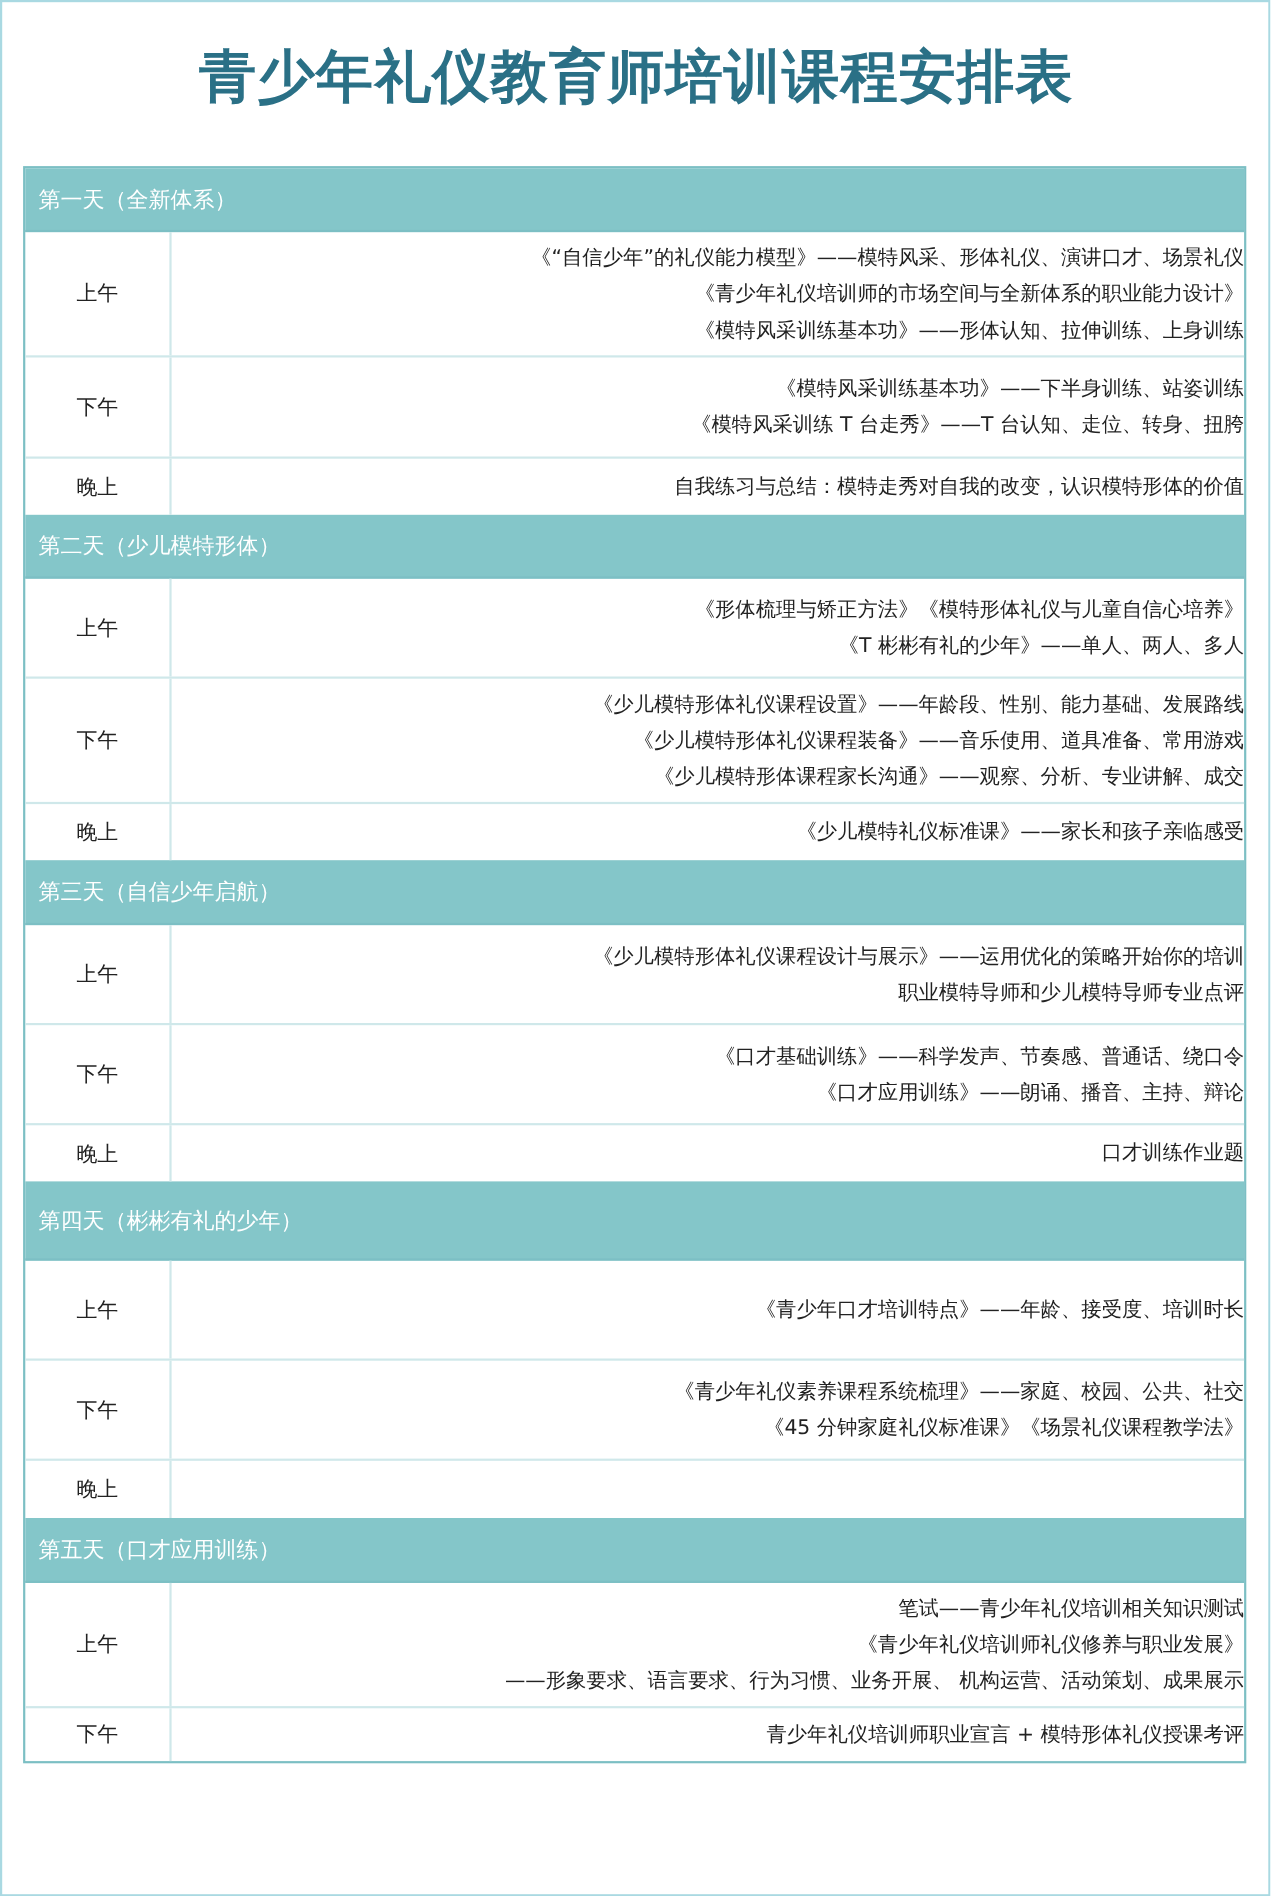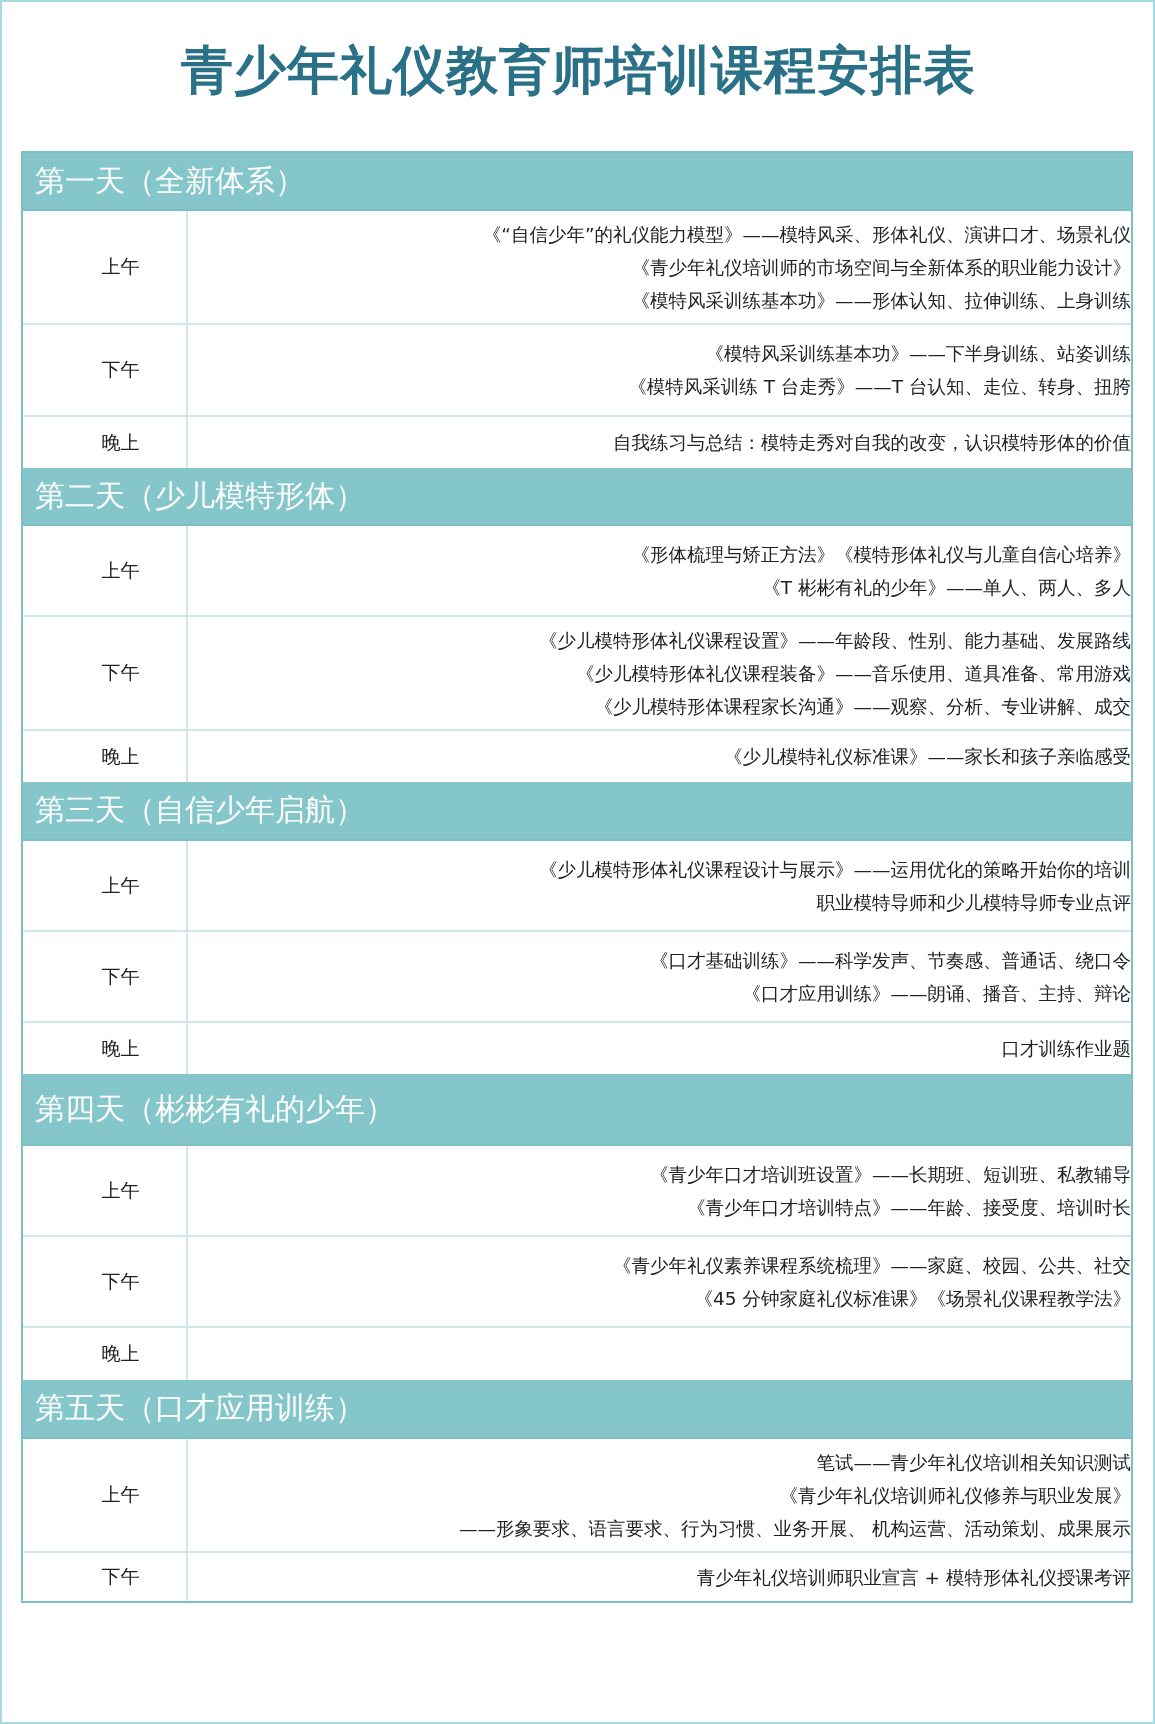--- a/index.html
+++ b/index.html
@@ -26,37 +26,37 @@
   }
   .schedule {
     position: absolute; left: 21px; top: 151px;
     width: 1108px;
     border: 2px solid #7cbfc4;
     box-sizing: content-box;
   }
   .day-header {
     background: #84c6c9;
     color: #ffffff;
-    font-size: 30px;
+    font-size: 20px;
     padding-left: 12px;
     display: flex; align-items: center;
     border-bottom: 2px solid #7cbfc4;
     box-sizing: border-box;
   }
   .row {
     display: flex;
     border-bottom: 2px solid #cfe8ea;
     box-sizing: border-box;
   }
   .row.last { border-bottom: none; }
   .period {
     width: 131px; flex: 0 0 131px;
     border-right: 2px solid #cfe8ea;
     display: flex; align-items: center; justify-content: center;
-    font-size: 19px; color: #222222; margin-left: 32px;
+    font-size: 19px; color: #222222;
   }
   .content {
     flex: 1;
     display: flex; flex-direction: column; justify-content: center;
     padding-left: 10px;
     font-size: 18.5px; color: #222222;
   }
   .content .line { line-height: 33px; white-space: nowrap; text-align: right; }
 </style>
 </head>
@@ -133,21 +133,20 @@
     <div class="period">晚上</div>
     <div class="content">
       <div class="line">口才训练作业题</div>
     </div>
   </div>
 
   <div class="day-header" style="height:72px;">第四天（彬彬有礼的少年）</div>
   <div class="row" style="height:91px;">
     <div class="period">上午</div>
     <div class="content">
-      <div class="line">《青少年口才培训班设置》——长期班、短训班、私教辅导</div>
       <div class="line">《青少年口才培训特点》——年龄、接受度、培训时长</div>
     </div>
   </div>
   <div class="row" style="height:91px;">
     <div class="period">下午</div>
     <div class="content">
       <div class="line">《青少年礼仪素养课程系统梳理》——家庭、校园、公共、社交</div>
       <div class="line">《45 分钟家庭礼仪标准课》《场景礼仪课程教学法》</div>
     </div>
   </div>

